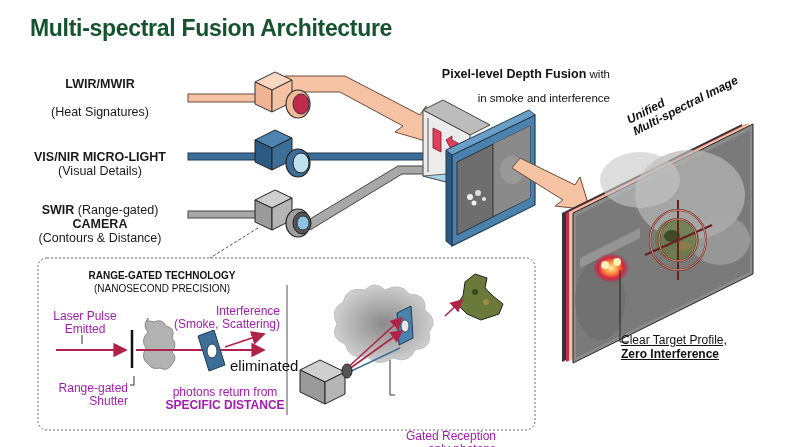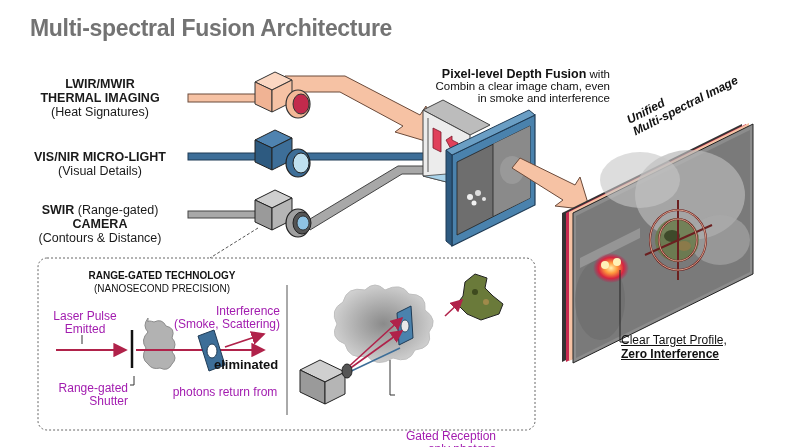--- a/index.html
+++ b/index.html
@@ -1,19 +1,19 @@
 <!DOCTYPE html>
 <html><head>
   <meta charset="utf-8">
   <style>
     html, body { margin: 0; padding: 0; background: #ffffff; }
     body { width: 800px; height: 447px; position: relative; overflow: hidden;
            font-family: "Liberation Sans", sans-serif; color: #111; }
     .abs { position: absolute; }
-    .title { left: 30px; top: 15px; font-size: 23px; font-weight: bold; letter-spacing: -0.3px; color: #737373; }
+    .title { left: 30px; top: 15px; font-size: 23px; font-weight: bold; letter-spacing: -0.3px; color: #14532d; }
     .lbl { text-align: center; font-size: 12.5px; line-height: 14px; color: #1a1a1a; }
     .lbl b { font-weight: bold; }
     .txt { font-size: 12px; line-height: 13px; color: #a21caf; }
     svg { position: absolute; left: 0; top: 0; }
   </style>
 </head>
 <body>
 
 <div class="abs title">Multi-spectral Fusion Architecture</div>
 
@@ -167,36 +167,36 @@
 
     <path d="M300,370 L320,360 L345,372 L325,382 z" fill="#cfcfcf" stroke="#222" stroke-width="1"></path>
     <path d="M300,370 L325,382 L325,404 L300,392 z" fill="#9a9a9a" stroke="#222" stroke-width="1"></path>
     <path d="M325,382 L345,372 L345,394 L325,404 z" fill="#b5b5b5" stroke="#222" stroke-width="1"></path>
     <ellipse cx="347" cy="371" rx="5" ry="7" fill="#555" stroke="#222" stroke-width="1"></ellipse>
   </g>
 </svg>
 
 <div class="abs lbl" style="left:20px; top:77px; width:160px;">
   <b>LWIR/MWIR</b><br>
-  <b>THERMAL IMAGING</b><br>
+  <br>
   <span>(Heat Signatures)</span>
 </div>
 <div class="abs lbl" style="left:20px; top:150px; width:160px;">
   <b>VIS/NIR MICRO-LIGHT</b><br>
   <span>(Visual Details)</span>
 </div>
 <div class="abs lbl" style="left:20px; top:203px; width:160px;">
   <b>SWIR</b><span> (Range-gated)</span><br>
   <b>CAMERA</b><br>
   <span>(Contours &amp; Distance)</span>
 </div>
 
 <div class="abs" style="left:430px; top:68px; width:180px; text-align:right; font-size:11.5px; line-height:12px;">
   <b style="font-size:12.5px;">Pixel-level Depth Fusion</b><span> with</span><br>
-  <span>Combin a clear image cham, even</span><br>
+  <br>
   <span>in smoke and interference</span>
 </div>
 
 <div class="abs" style="left:625px; top:115px; transform: rotate(-27deg); transform-origin: left top; font-size:12px; font-weight:bold; font-style:italic; line-height:13px;">
   <div>Unified</div>
   <div>Multi-spectral Image</div>
 </div>
 
 <div class="abs" style="left:621px; top:333px; font-size:12px; line-height:14px;text-decoration:underline;">
   <div>Clear Target Profile,</div>
@@ -208,24 +208,25 @@
   <div>(NANOSECOND PRECISION)</div>
 </div>
 <div class="abs txt" style="left:50px; top:310px; width:70px; text-align:center;">
   <div>Laser Pulse</div>
   <div>Emitted</div>
 </div>
 <div class="abs txt" style="left:170px; top:305px; width:110px; text-align:right;">
   <div>Interference</div>
   <div>(Smoke, Scattering)</div>
 </div>
-<div class="abs" style="left:214px; top:357px; font-size:13px;font-weight:bold;">eliminated</div>
+<div class="abs" style="left:230px; top:357px; font-size:15px;">eliminated</div>
 <div class="abs txt" style="left:52px; top:382px; width:76px; text-align:right;">
   <div>Range-gated</div>
   <div>Shutter</div>
 </div>
 <div class="abs txt" style="left:165px; top:386px; width:120px; text-align:center;">
   <div>photons return from</div>
+  <div style="font-weight:bold;">SPECIFIC DISTANCE</div>
 </div>
 <div class="abs txt" style="left:396px; top:389px; width:100px; text-align:right;margin-top:41px;">
   <div>Gated Reception</div>
   <div>only photons</div>
 </div>
 
 </body></html>

